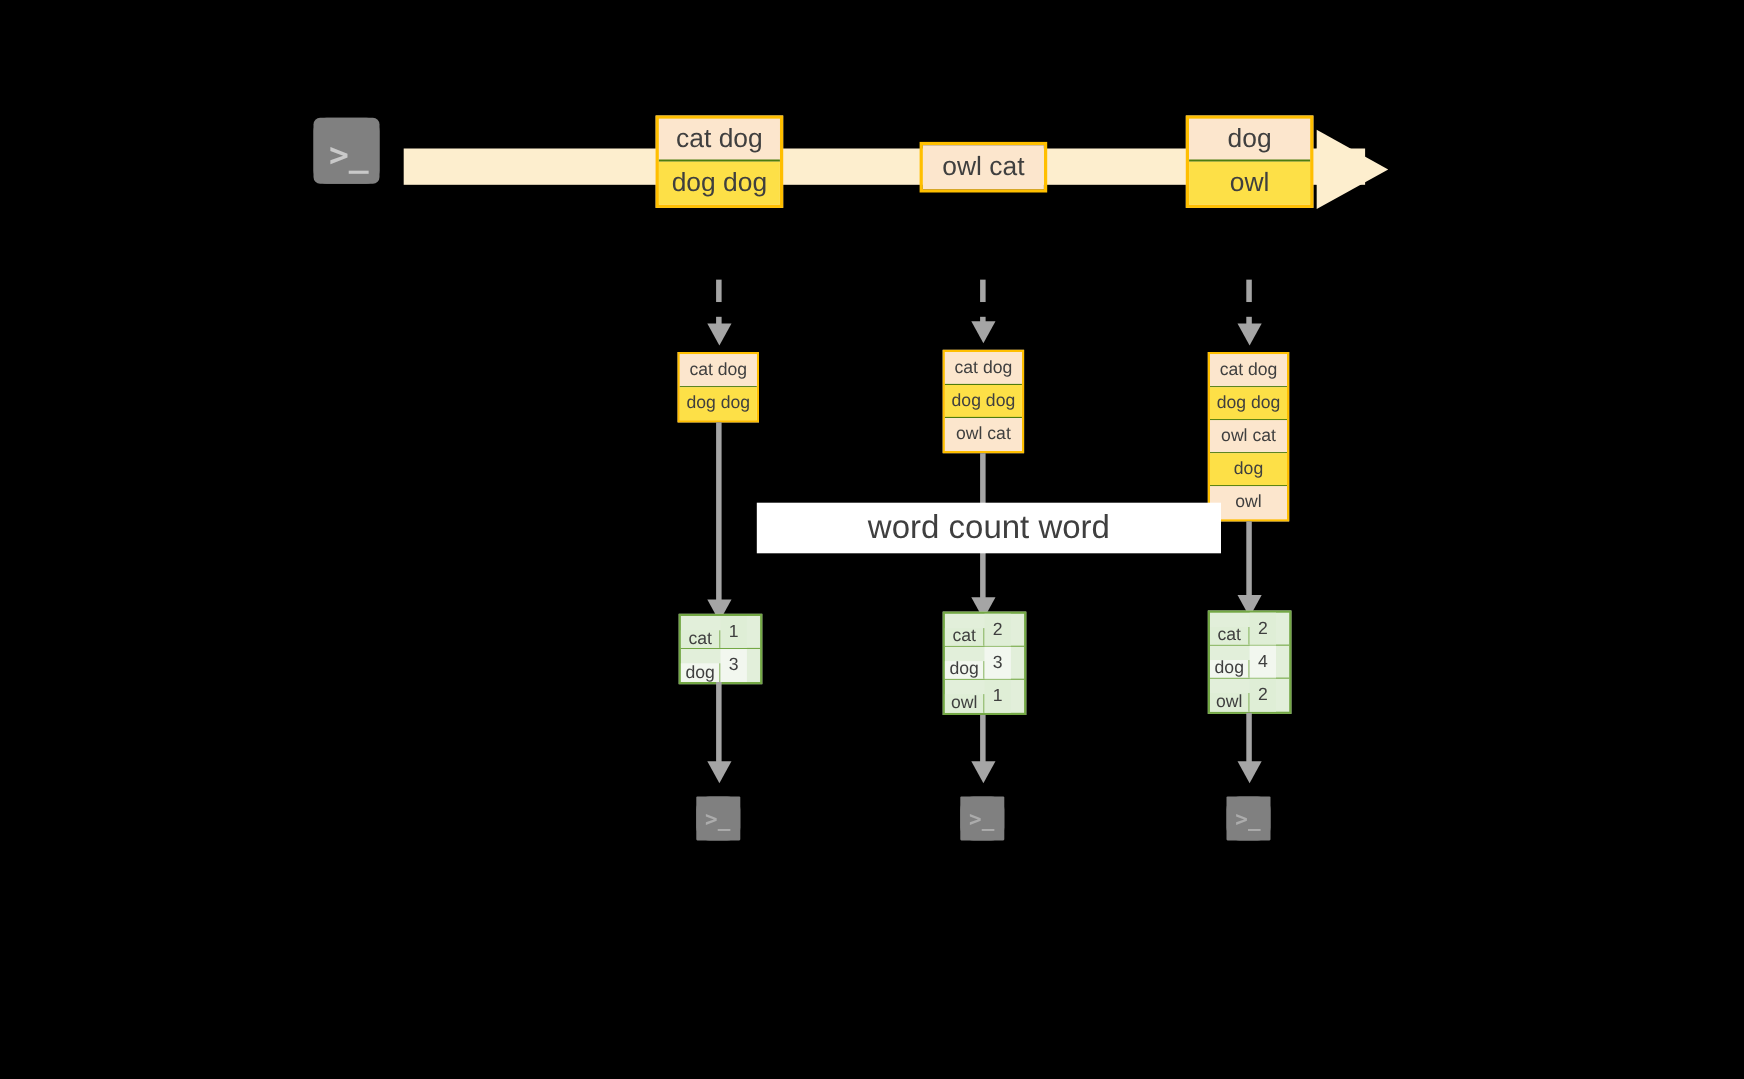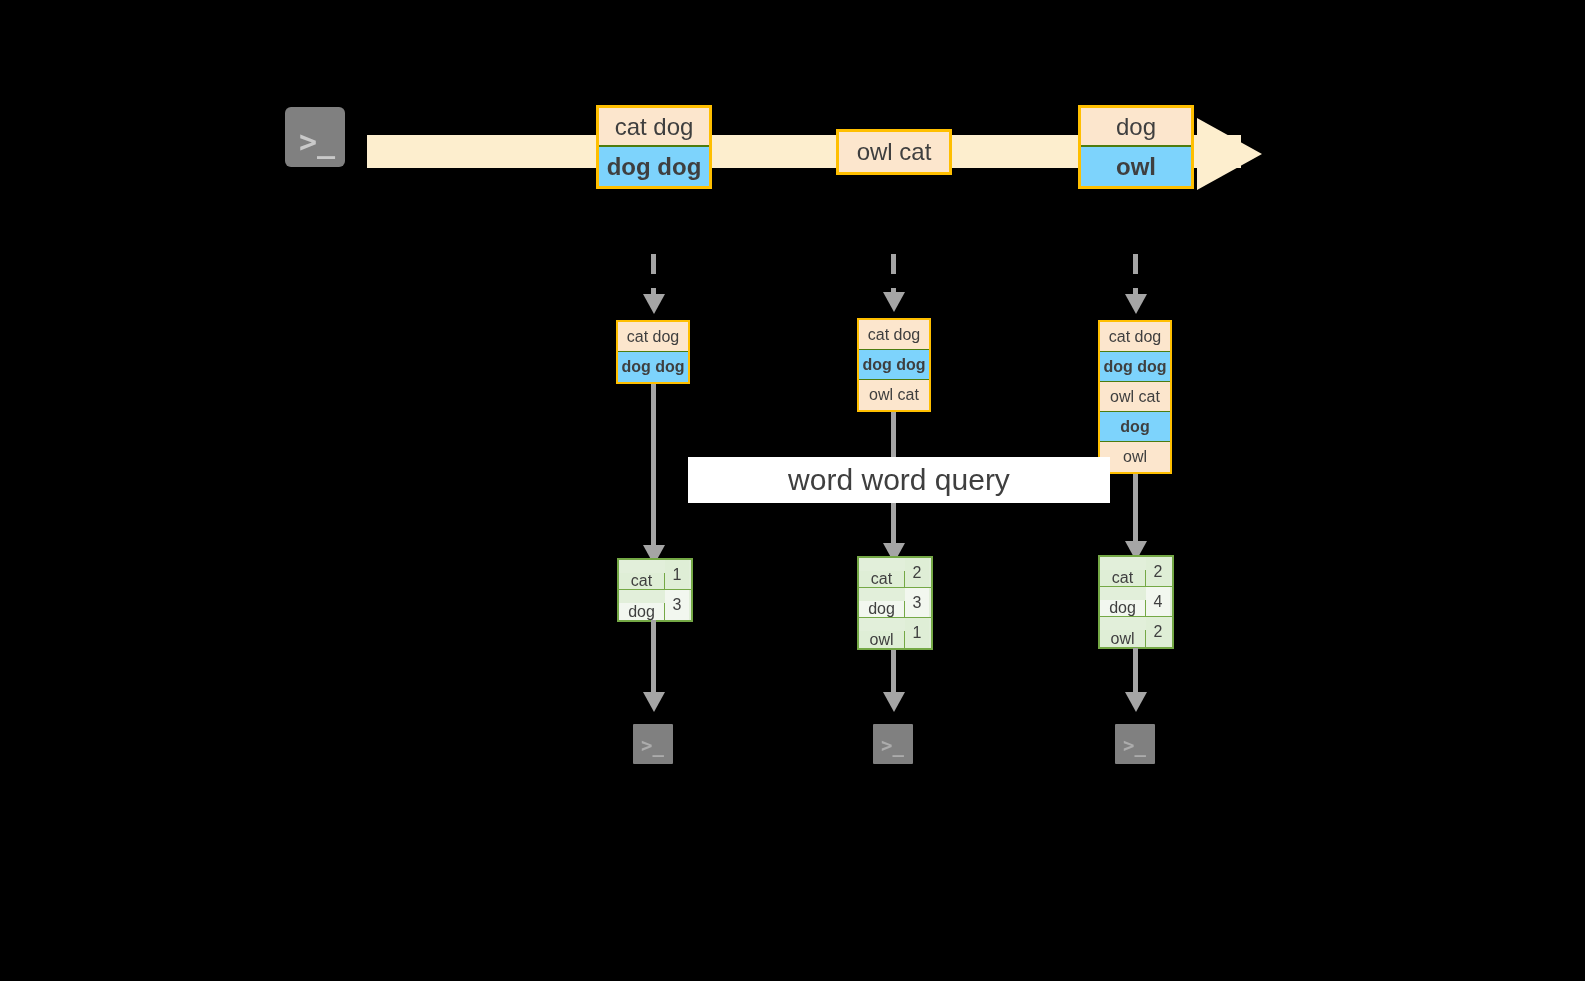--- a/index.html
+++ b/index.html
@@ -119,21 +119,21 @@
     box-sizing: border-box;
     display: flex;
     align-items: center;
     justify-content: center;
     color: #3f3f3f;
     white-space: nowrap;
     border-bottom: 2px solid #4d7c0f;
   }
   .obox .row:last-child { border-bottom: none; }
   .obox .row.shadeA { background: #fce6cd; }
-  .obox .row.shadeB { background: #7dd3fc; font-weight: bold; }
+  .obox .row.shadeB { background: #fde047; }
 
   
   .obox.big .row { height: 39px; font-size: 24px; }
   .obox.big.single .row { height: 40px; }
 
   
   .obox.sm { border-width: 2px; }
   .obox.sm .row {
     height: 30px;
     font-size: 16px;
@@ -157,21 +157,21 @@
   .gbox .grow .word,
   .gbox .grow .cnt {
     box-sizing: border-box;
     display: flex;
     align-items: center;
     justify-content: center;
     font-size: 16px;
     color: #3f3f3f;
   }
   .gbox .grow .word {
-    width: 46px;
+    width: 36px;
     border-right: 1.5px solid #74a845;
     margin-top: 13px;
   }
   .gbox .grow .cnt { width: 24px; }
   .gbox .grow.shadeA .word,
   .gbox .grow.shadeA .cnt { background: #dfeed6; }
   .gbox .grow.shadeB .word,
   .gbox .grow.shadeB .cnt { background: #f2f7ef; }
 
   
@@ -338,15 +338,15 @@
 
   <div class="vshaft" style="left:1133px; top:648px; height:50px;"></div>
   <div class="vhead" style="left:1125px; top:692px;"></div>
 
   <div class="terminal small" style="left:1108px; top:717px;">
     <div class="hatch"></div>
     <div class="inner"></div>
     <div class="prompt">&gt;_</div>
   </div>
 
-  <div class="query-label">word word query</div>
+  <div class="query-label">word count word</div>
 
 </div>
 
 </body></html>

